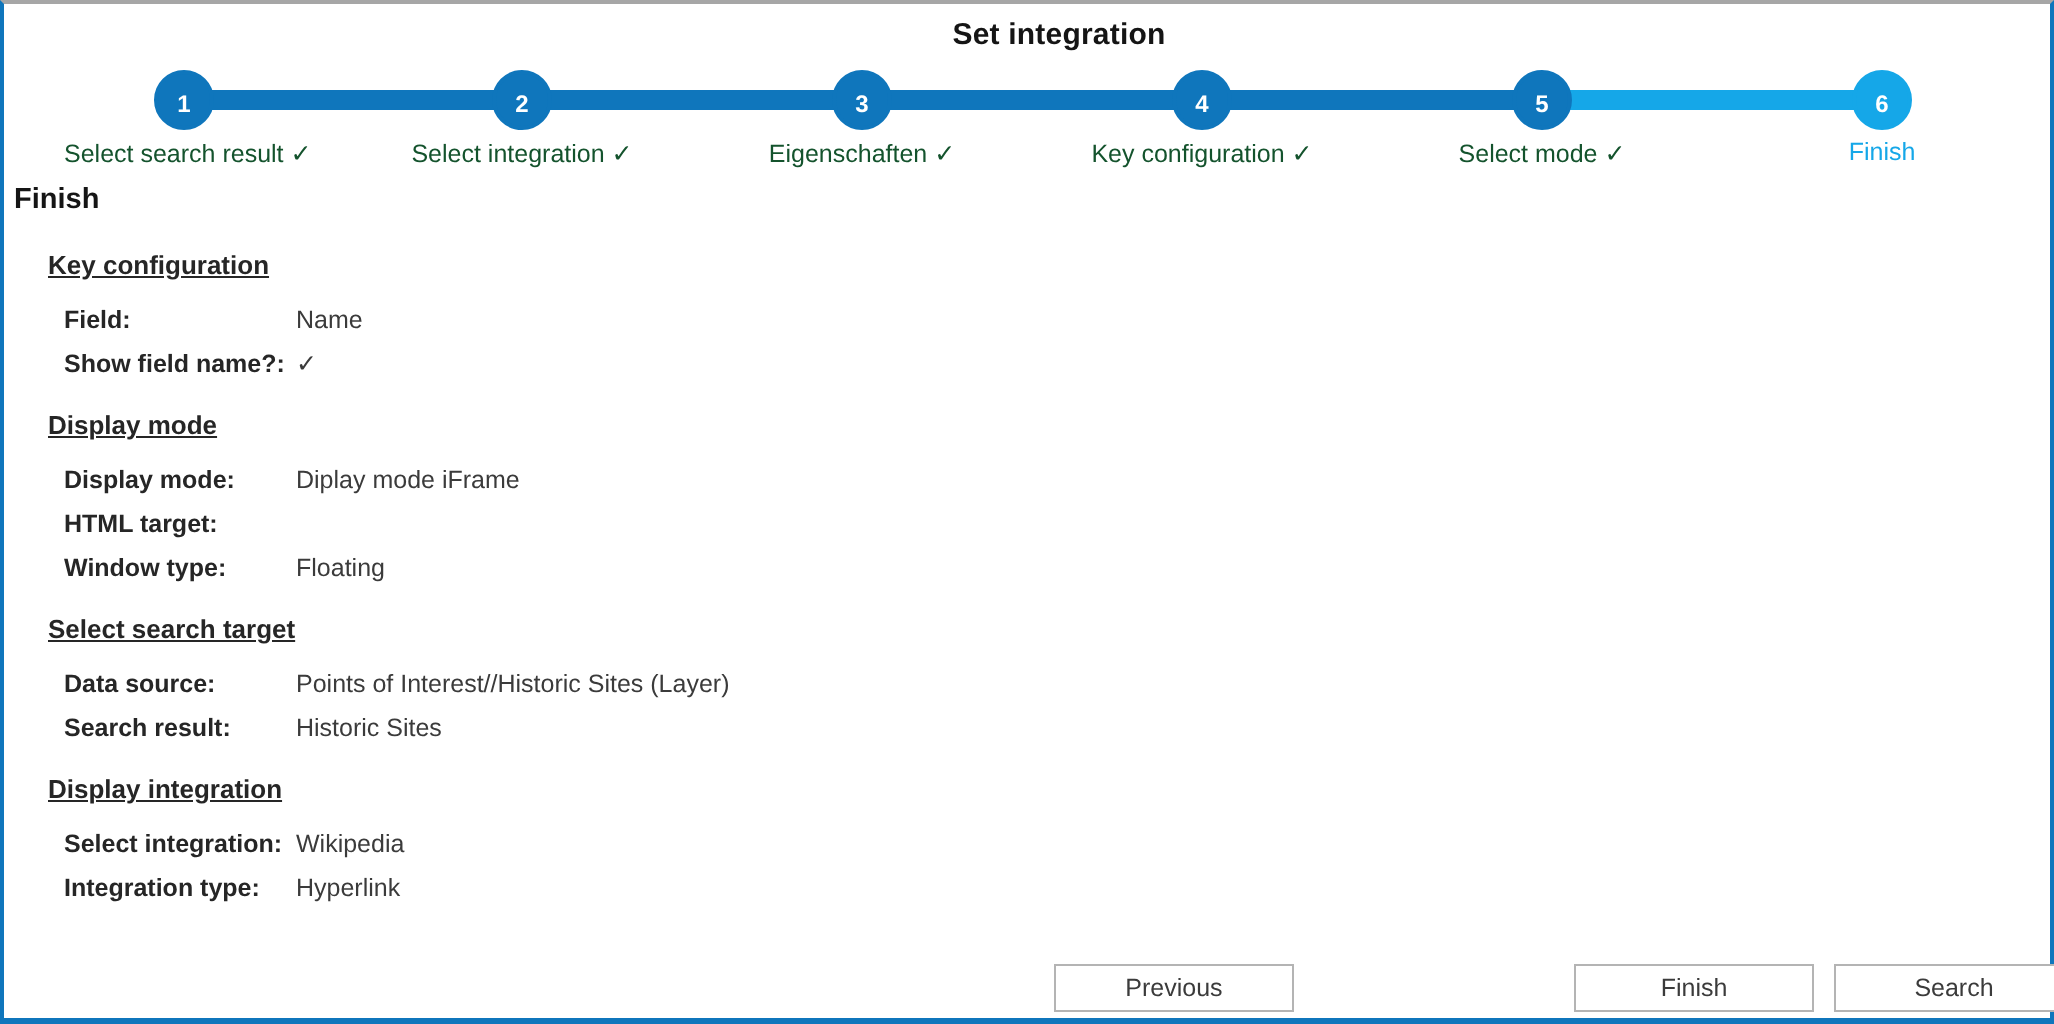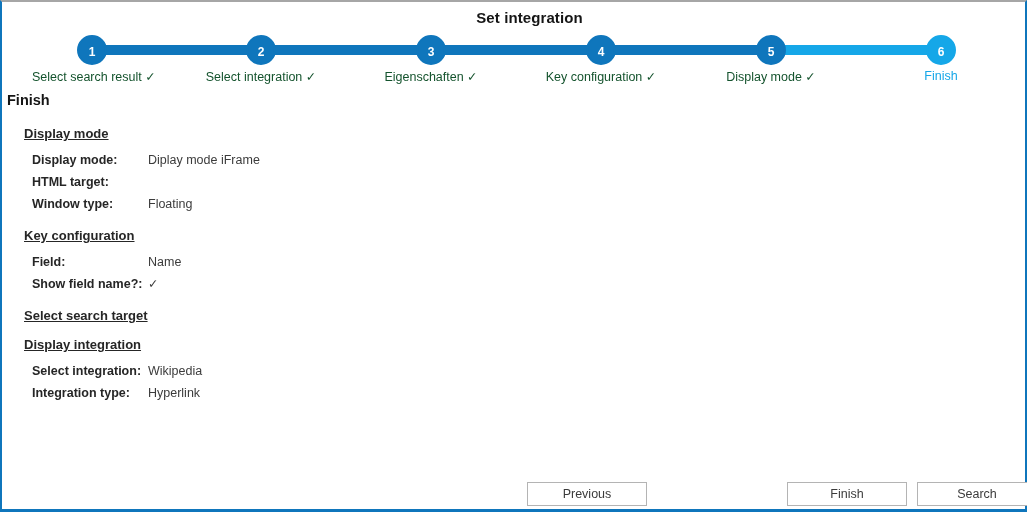--- a/index.html
+++ b/index.html
@@ -188,56 +188,65 @@
       <div class="step done" style="left: 429px;">
         <div class="step-circle">3</div>
         <div class="step-label">Eigenschaften ✓</div>
       </div>
       <div class="step done" style="left: 599px;">
         <div class="step-circle">4</div>
         <div class="step-label">Key configuration ✓</div>
       </div>
       <div class="step done" style="left: 769px;">
         <div class="step-circle">5</div>
-        <div class="step-label">Display mode ✓</div>
+        <div class="step-label">Select mode ✓</div>
       </div>
       <div class="step active" style="left: 939px;">
         <div class="step-circle">6</div>
         <div class="step-label">Finish</div>
       </div>
     </div>
 
   <div class="page-heading">Finish</div>
 
   <div class="summary" id="summary">
+      <div class="group"><div class="group-title">Key configuration</div><div class="rows">
+          <div class="row">
+            <div class="row-label">Field:</div>
+            <div class="row-value">Name</div>
+          </div>
+          <div class="row">
+            <div class="row-label">Show field name?:</div>
+            <div class="row-value">✓</div>
+          </div>
+        </div><div class="spacer-8"></div></div>
       <div class="group"><div class="group-title">Display mode</div><div class="rows">
           <div class="row">
             <div class="row-label">Display mode:</div>
             <div class="row-value">Diplay mode iFrame</div>
           </div>
           <div class="row">
             <div class="row-label">HTML target:</div>
             <div class="row-value"></div>
           </div>
           <div class="row">
             <div class="row-label">Window type:</div>
             <div class="row-value">Floating</div>
           </div>
         </div><div class="spacer-8"></div></div>
-      <div class="group"><div class="group-title">Key configuration</div><div class="rows">
-          <div class="row">
-            <div class="row-label">Field:</div>
-            <div class="row-value">Name</div>
-          </div>
-          <div class="row">
-            <div class="row-label">Show field name?:</div>
-            <div class="row-value">✓</div>
-          </div>
-        </div><div class="spacer-8"></div></div>
-      <div class="group"><div class="group-title">Select search target</div><div class="spacer-8"></div></div>
+      <div class="group"><div class="group-title">Select search target</div><div class="rows">
+          <div class="row">
+            <div class="row-label">Data source:</div>
+            <div class="row-value">Points of Interest//Historic Sites (Layer)</div>
+          </div>
+          <div class="row">
+            <div class="row-label">Search result:</div>
+            <div class="row-value">Historic Sites</div>
+          </div>
+        </div><div class="spacer-8"></div></div>
       <div class="group"><div class="group-title">Display integration</div><div class="rows">
           <div class="row">
             <div class="row-label">Select integration:</div>
             <div class="row-value">Wikipedia</div>
           </div>
           <div class="row">
             <div class="row-label">Integration type:</div>
             <div class="row-value">Hyperlink</div>
           </div>
         </div><div class="spacer-8"></div></div>

